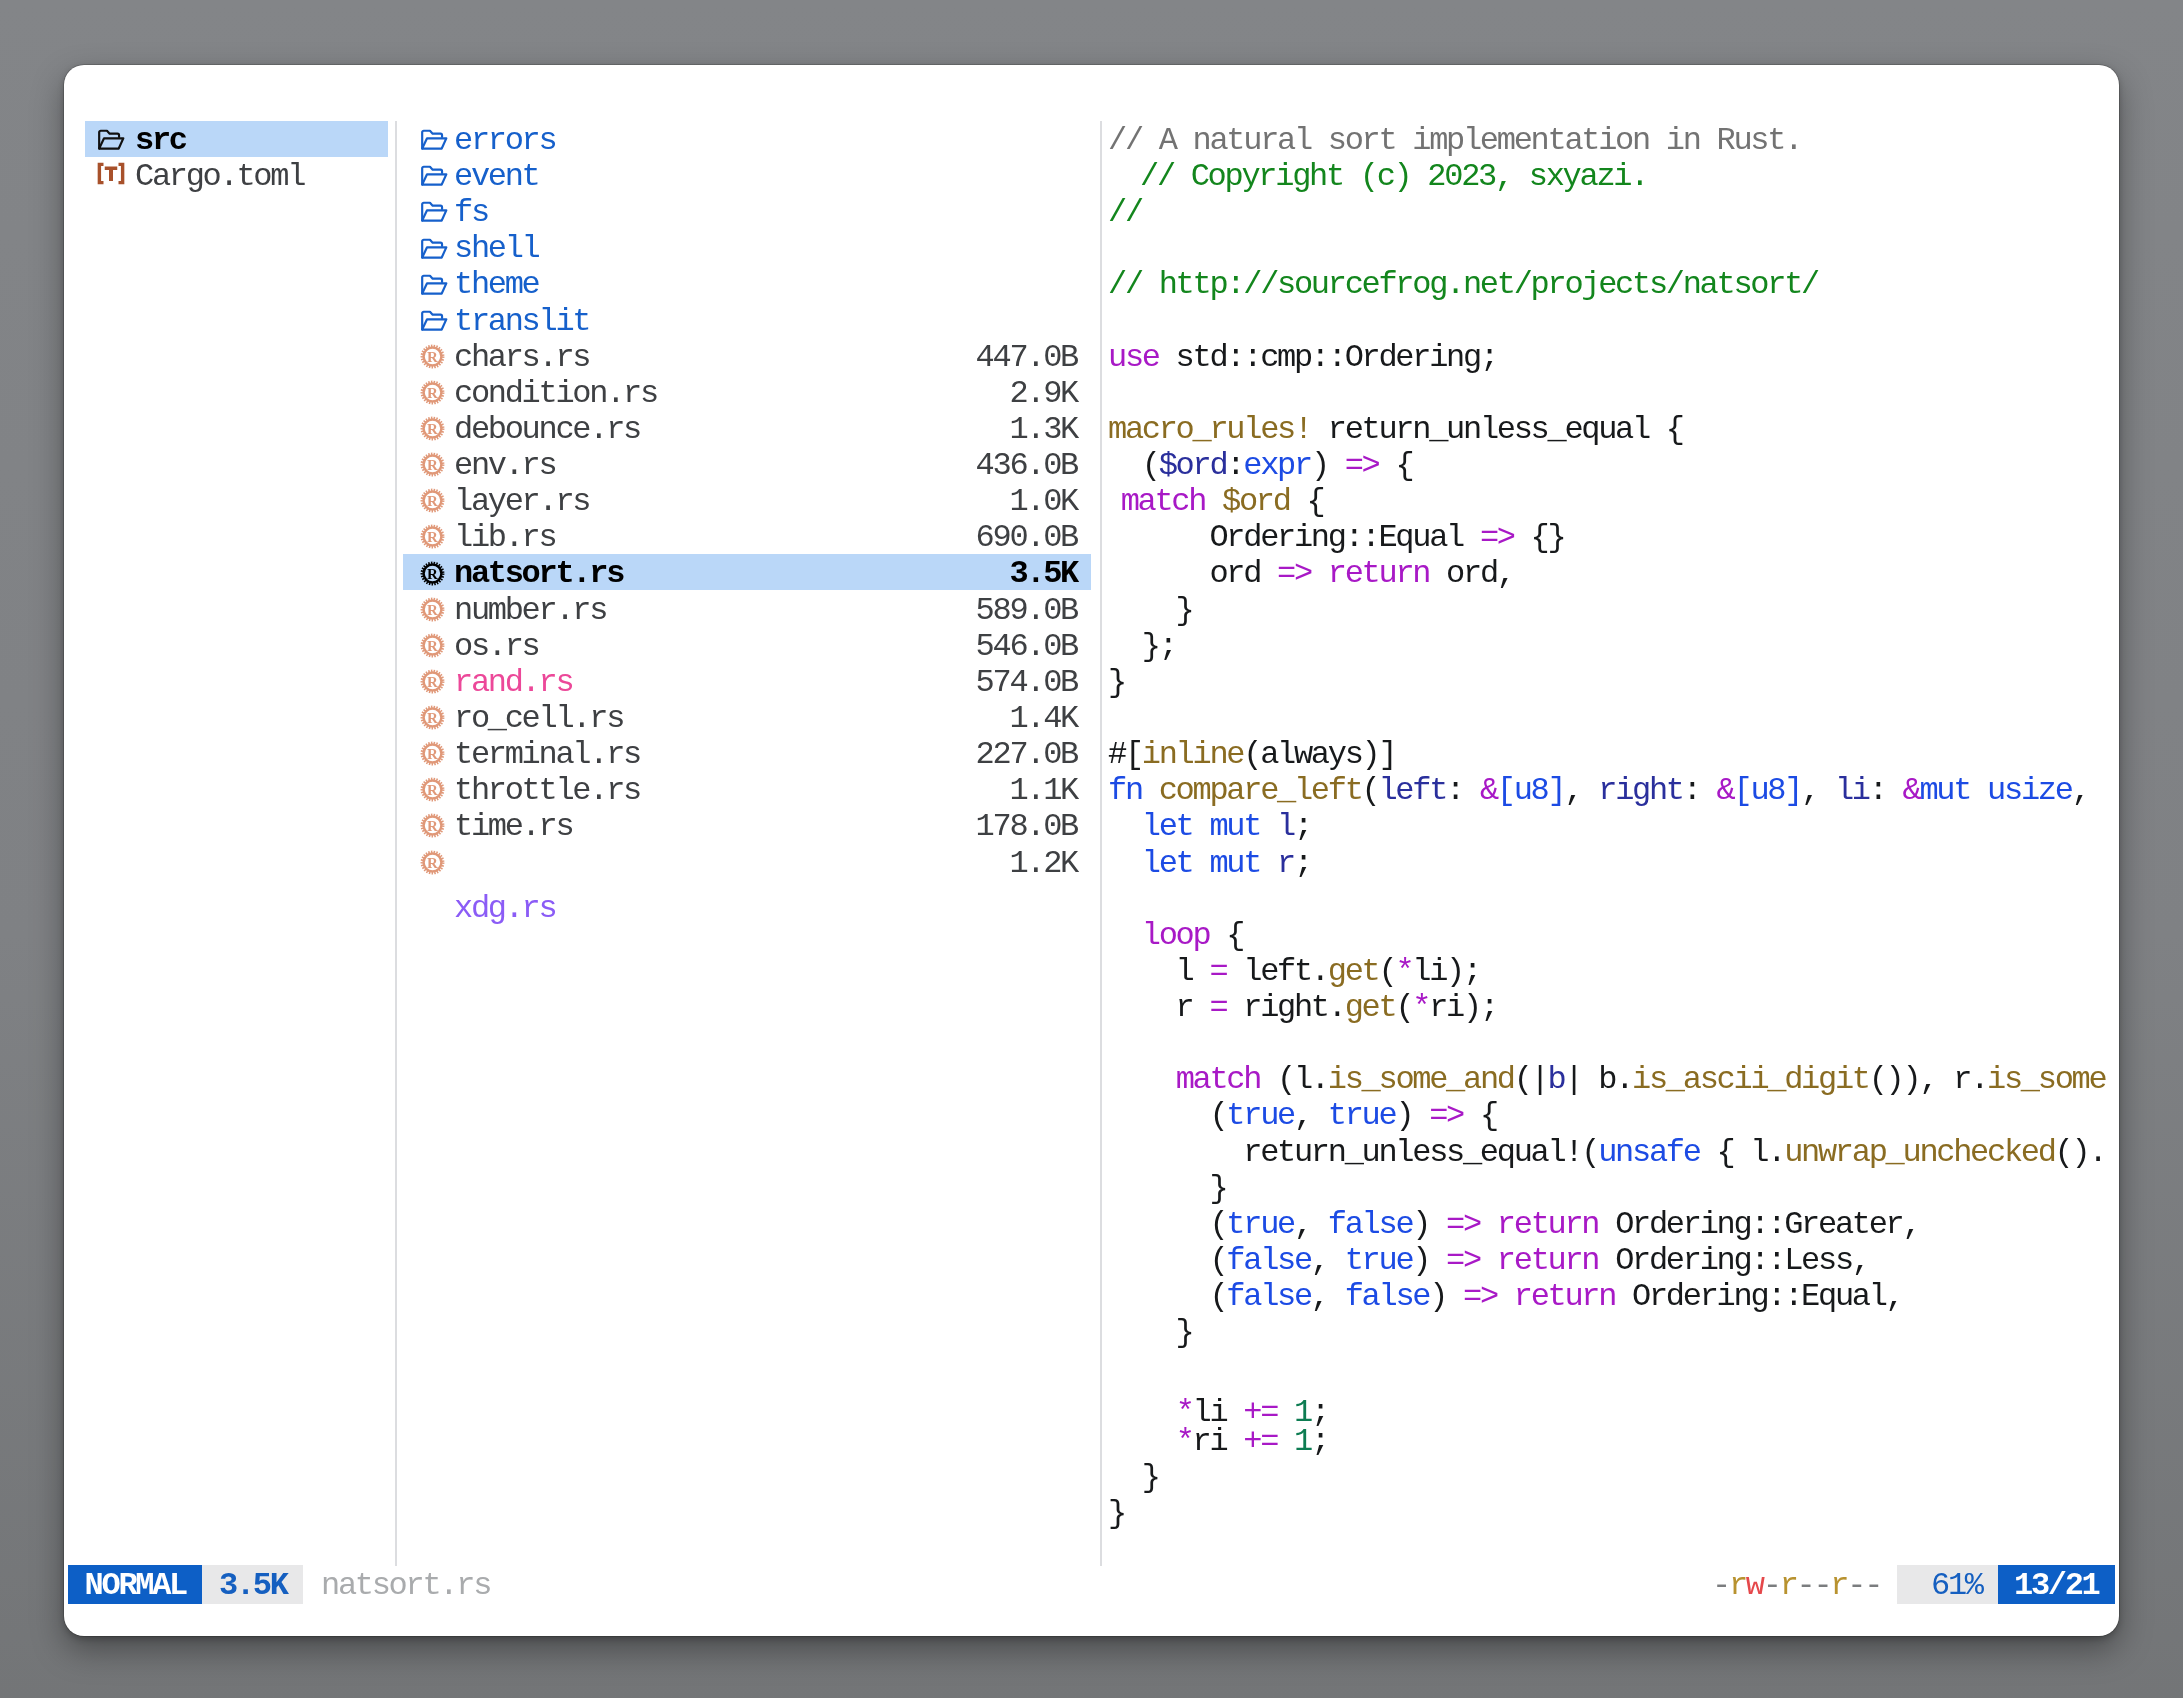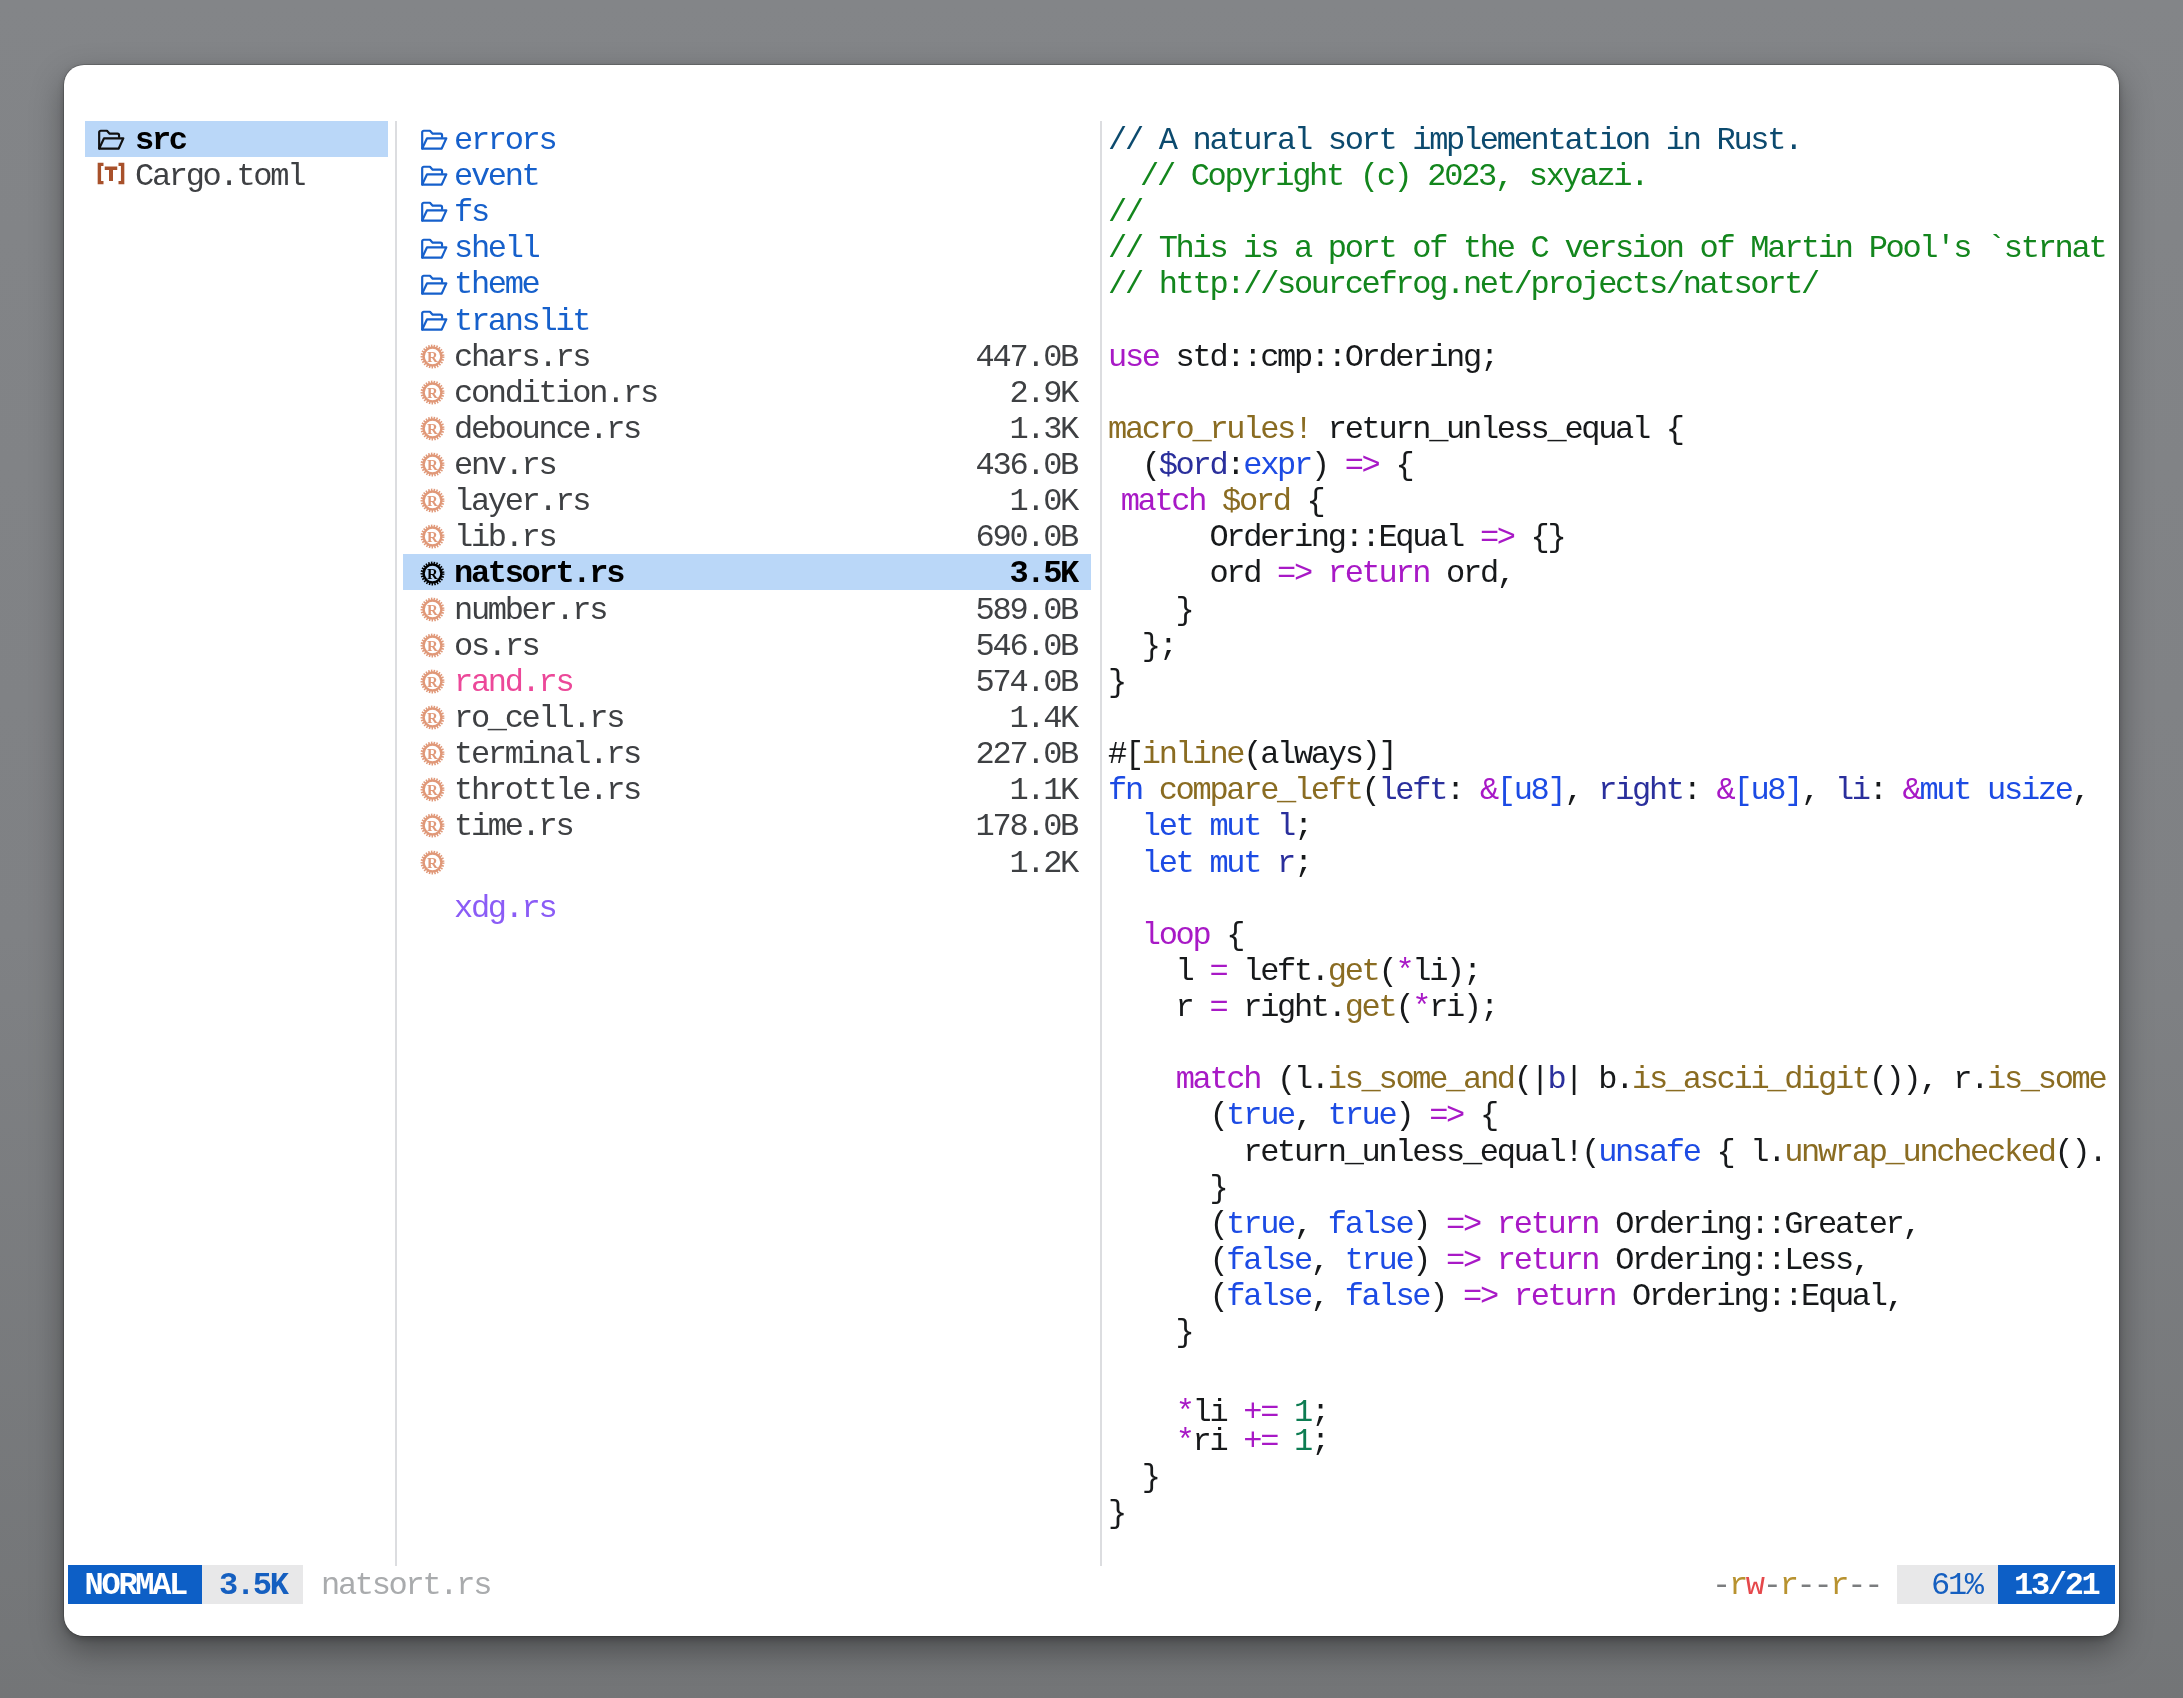--- a/index.html
+++ b/index.html
@@ -151,24 +151,23 @@
     </svg>
 <div class="t" style="left:390px;top:744px;color:#3e4043">time.rs</div>
 <div class="t" style="right:1042px;top:744px;color:#3e4043">178.0B</div>
 <svg style="left:356px;top:785px" width="25" height="25" viewBox="0 0 30 30">
 <circle cx="15" cy="15" r="12.9" fill="none" stroke="#e09878" stroke-width="2.8" stroke-dasharray="1.75 1.5"></circle>
 <circle cx="15" cy="15" r="10.7" fill="none" stroke="#e09878" stroke-width="3"></circle>
 <text x="15" y="21.6" font-family="Liberation Serif" font-size="18" font-weight="bold" fill="#e09878" text-anchor="middle">R</text>
     </svg>
 <div class="t" style="left:390px;top:826px;color:#8b5cf6">xdg.rs</div>
 <div class="t" style="right:1042px;top:781px;color:#3e4043">1.2K</div>
-<div class="t" style="left:1044px;top:58px;"><span style="color:#0c4a6e">// A natural sort implementation in Rust.</span></div>
+<div class="t" style="left:1044px;top:58px;"><span style="color:#737373">// A natural sort implementation in Rust.</span></div>
 <div class="t" style="left:1044px;top:94px;margin-left:32px;"><span style="color:#13861d">// Copyright (c) 2023, sxyazi.</span></div>
 <div class="t" style="left:1044px;top:130px;"><span style="color:#13861d">//</span></div>
-<div class="t" style="left:1044px;top:166px;"><span style="color:#13861d">// This is a port of the C version of Martin Pool's `strnat</span></div>
 <div class="t" style="left:1044px;top:202px;"><span style="color:#13861d">// http://sourcefrog.net/projects/natsort/</span></div>
 <div class="t" style="left:1044px;top:275px;"><span style="color:#a819c6">use</span><span style="color:#17191b"> std::cmp::Ordering;</span></div>
 <div class="t" style="left:1044px;top:347px;"><span style="color:#8a6c22">macro_rules!</span><span style="color:#17191b"> return_unless_equal {</span></div>
 <div class="t" style="left:1044px;top:383px;"><span style="color:#17191b">  (</span><span style="color:#2a2f9c">$ord</span><span style="color:#17191b">:</span><span style="color:#1c4be4">expr</span><span style="color:#17191b">) </span><span style="color:#a819c6">=&gt;</span><span style="color:#17191b"> {</span></div>
 <div class="t" style="left:989px;top:419px;"><span style="color:#17191b">    </span><span style="color:#a819c6">match</span><span style="color:#17191b"> </span><span style="color:#8a6c22">$ord</span><span style="color:#17191b"> {</span></div>
 <div class="t" style="left:1044px;top:455px;"><span style="color:#17191b">      Ordering::Equal </span><span style="color:#a819c6">=&gt;</span><span style="color:#17191b"> {}</span></div>
 <div class="t" style="left:1044px;top:491px;"><span style="color:#17191b">      ord </span><span style="color:#a819c6">=&gt;</span><span style="color:#17191b"> </span><span style="color:#a819c6">return</span><span style="color:#17191b"> ord,</span></div>
 <div class="t" style="left:1044px;top:528px;"><span style="color:#17191b">    }</span></div>
 <div class="t" style="left:1044px;top:564px;"><span style="color:#17191b">  };</span></div>
 <div class="t" style="left:1044px;top:600px;"><span style="color:#17191b">}</span></div>

